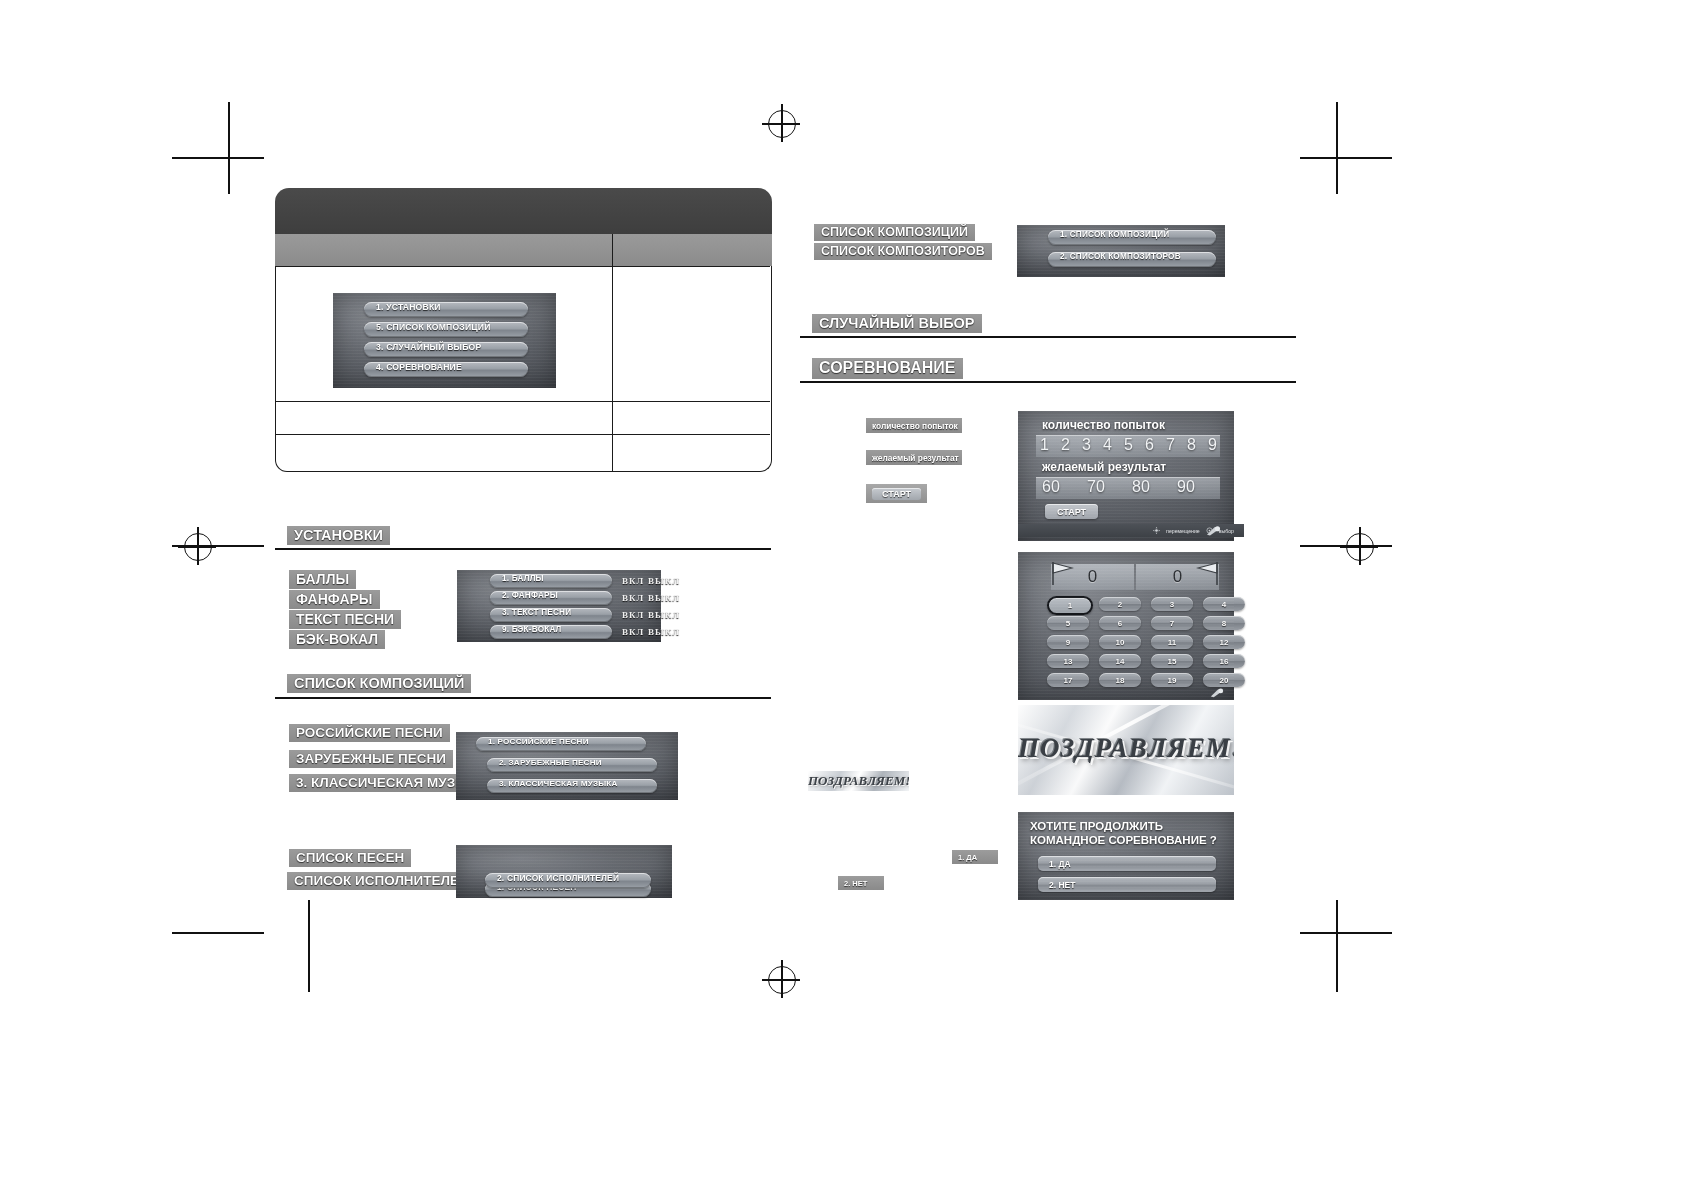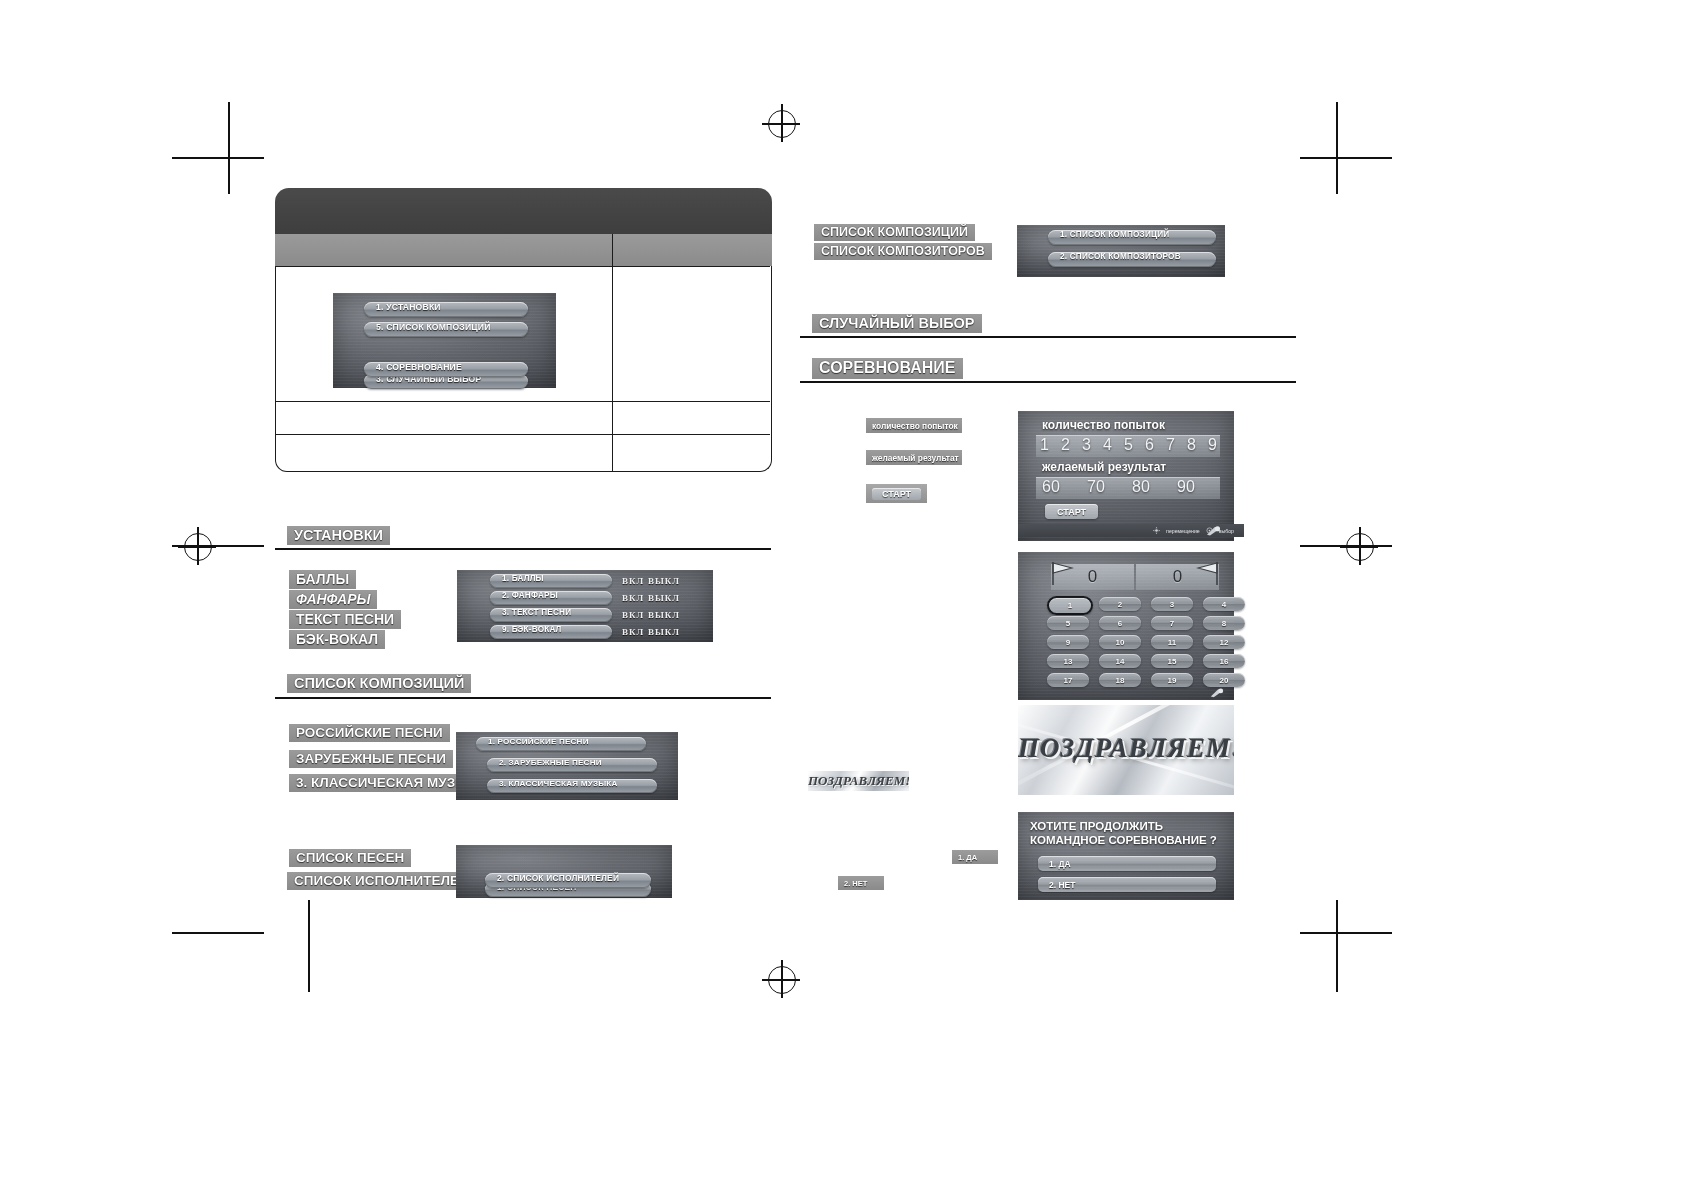--- a/index.html
+++ b/index.html
@@ -159,48 +159,48 @@
   <div class="hsep h1"></div>
   <div class="hsep h2"></div>
 
   <div class="screen" style="left:58px;top:105px;width:223px;height:95px;">
     <div class="mbtn" style="left:31px;top:9px;width:164px;height:15px;font-size:8.6px;">
       <span>1. УСТАНОВКИ</span>
     </div>
     <div class="mbtn" style="left:31px;top:29px;width:164px;height:15px;font-size:8.6px;">
       <span>5. СПИСОК КОМПОЗИЦИЙ</span>
     </div>
-    <div class="mbtn" style="left:31px;top:49px;width:164px;height:15px;font-size:8.6px;margin-top:32px;">
+    <div class="mbtn" style="left:31px;top:49px;width:164px;height:15px;font-size:8.6px;">
       <span>3. СЛУЧАЙНЫЙ ВЫБОР</span>
     </div>
     <div class="mbtn" style="left:31px;top:69px;width:164px;height:15px;font-size:8.6px;">
       <span>4. СОРЕВНОВАНИЕ</span>
     </div>
   </div>
 </div>
 
 <div class="chip" style="left:287px;top:526px;font-size:14.5px;">
   <span>УСТАНОВКИ</span>
 </div>
 <div class="rule" style="left:275px;top:548px;width:496px;"></div>
 
 <div class="chip" style="left:289px;top:570px;font-size:14px;">
   <span>БАЛЛЫ</span>
 </div>
-<div class="chip" style="left:289px;top:590px;font-size:14px;font-style:italic;">
+<div class="chip" style="left:289px;top:590px;font-size:14px;">
   <span>ФАНФАРЫ</span>
 </div>
 <div class="chip" style="left:289px;top:610px;font-size:14px;">
   <span>ТЕКСТ ПЕСНИ</span>
 </div>
 <div class="chip" style="left:289px;top:630px;font-size:14px;">
   <span>БЭК-ВОКАЛ</span>
 </div>
 
-<div class="screen" style="left:457px;top:570px;width:256px;height:72px;">
+<div class="screen" style="left:457px;top:570px;width:204px;height:72px;">
   <div class="mbtn" style="left:33px;top:4px;width:122px;height:14px;font-size:8.2px;">
     <span>1. БАЛЛЫ</span>
   </div>
   <div class="onoff" style="left:165px;top:6px;font-size:9px;">
     <span>ВКЛ</span>
   </div>
   <div class="onoff" style="left:191px;top:6px;font-size:9px;">
     <span>ВЫКЛ</span>
   </div>
 

